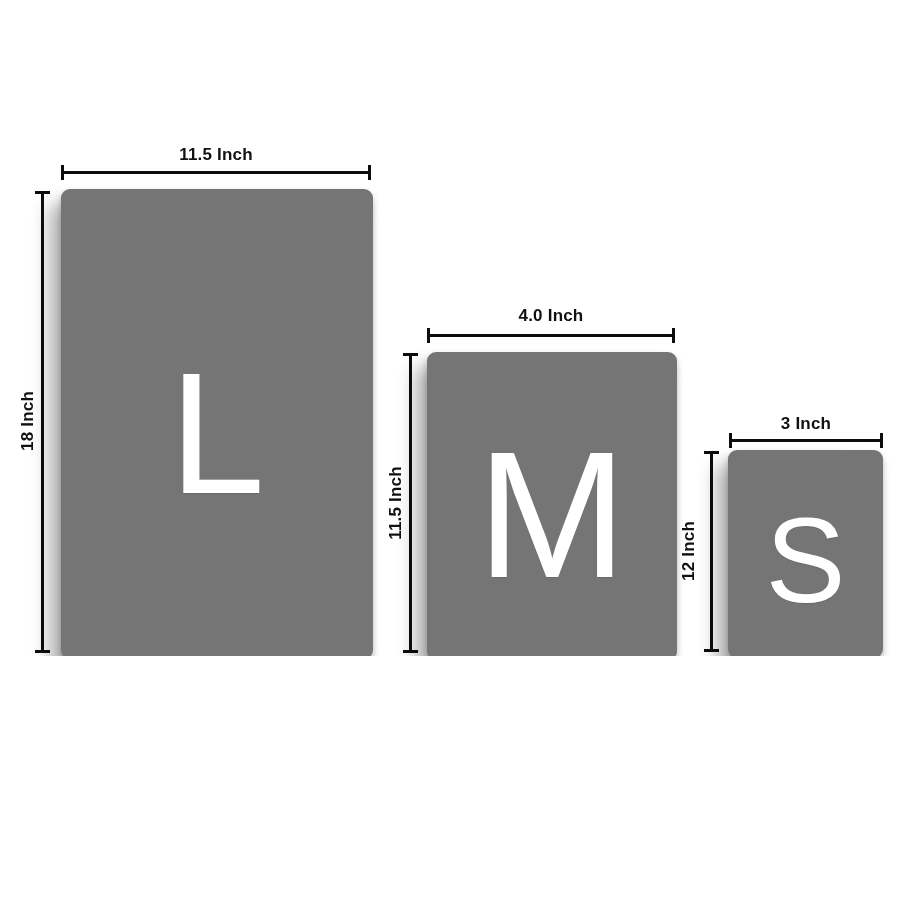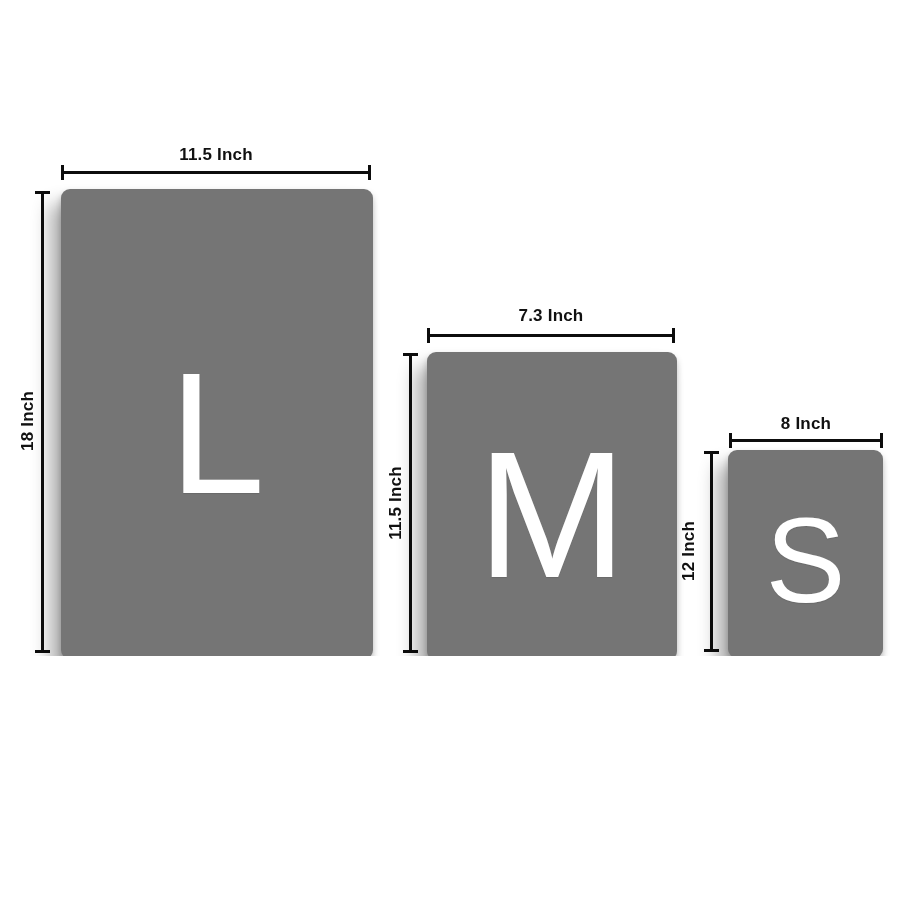--- a/index.html
+++ b/index.html
@@ -98,31 +98,31 @@
     <div class="dim-label h" style="left:61px; top:145px; width:310px;">11.5 Inch</div>
     <div class="hdim" style="left:61px; top:171px; width:310px;"></div>
     <div class="vdim" style="left:41px; top:191px; height:462px;"></div>
     <div class="dim-label v" style="left:28px; top:421px;">18 Inch</div>
     <div class="panel" style="left:61px; top:189px; width:312px; height:470px;">
       <span class="letter" style="font-size:172px;">L</span>
     </div>
   </div>
 
   <div>
-    <div class="dim-label h" style="left:427px; top:306px; width:248px;">7.3 Inch</div>
+    <div class="dim-label h" style="left:427px; top:306px; width:248px;">4.0 Inch</div>
     <div class="hdim" style="left:427px; top:334px; width:248px;"></div>
     <div class="vdim" style="left:409px; top:353px; height:300px;"></div>
     <div class="dim-label v" style="left:396px; top:503px;">11.5 Inch</div>
     <div class="panel" style="left:427px; top:352px; width:250px; height:308px;">
       <span class="letter" style="font-size:180px;">M</span>
     </div>
   </div>
 
   <div>
-    <div class="dim-label h" style="left:729px; top:414px; width:154px;">8 Inch</div>
+    <div class="dim-label h" style="left:729px; top:414px; width:154px;">3 Inch</div>
     <div class="hdim" style="left:729px; top:439px; width:154px;"></div>
     <div class="vdim" style="left:710px; top:451px; height:201px;"></div>
     <div class="dim-label v" style="left:689px; top:551px;">12 Inch</div>
     <div class="panel" style="left:728px; top:450px; width:155px; height:208px;">
       <span class="letter" style="font-size:120px;">S</span>
     </div>
   </div>
 
 </div>
 

